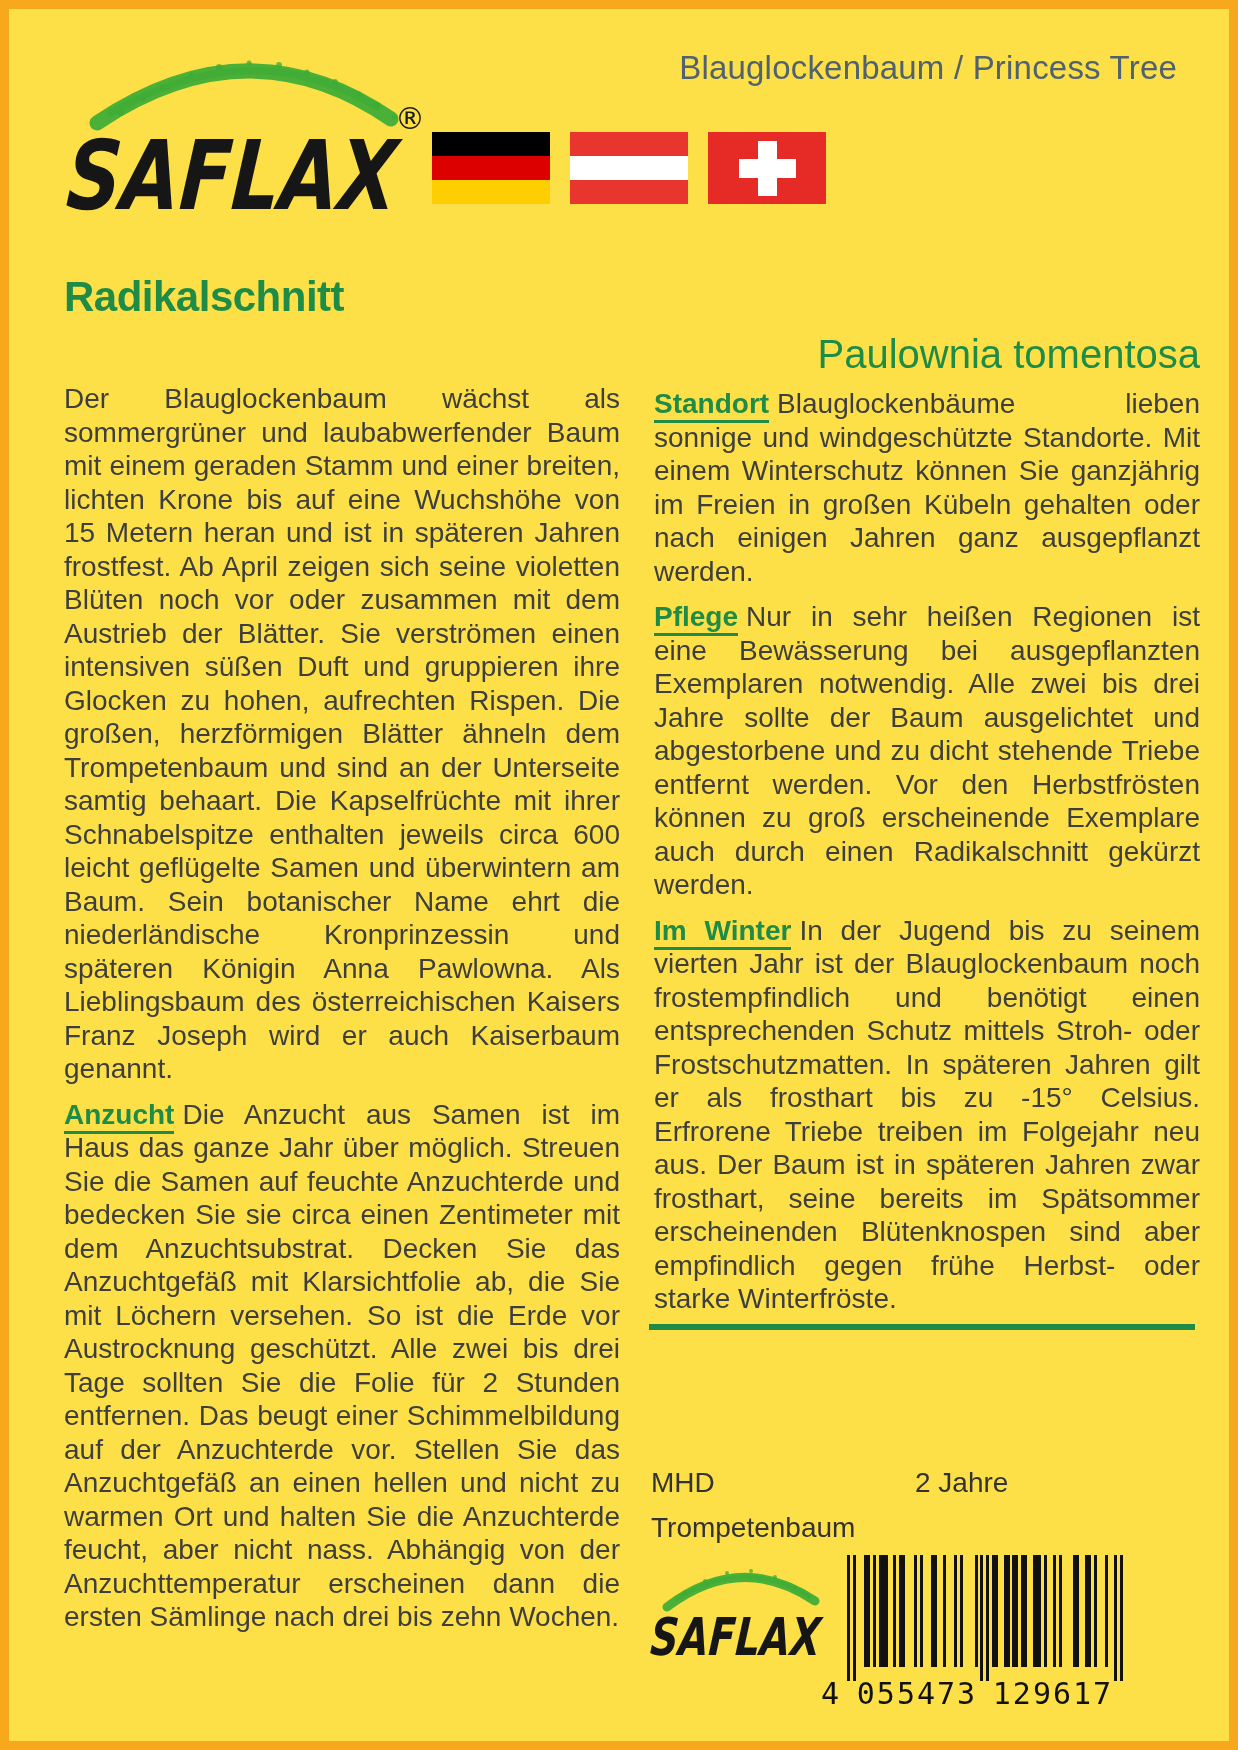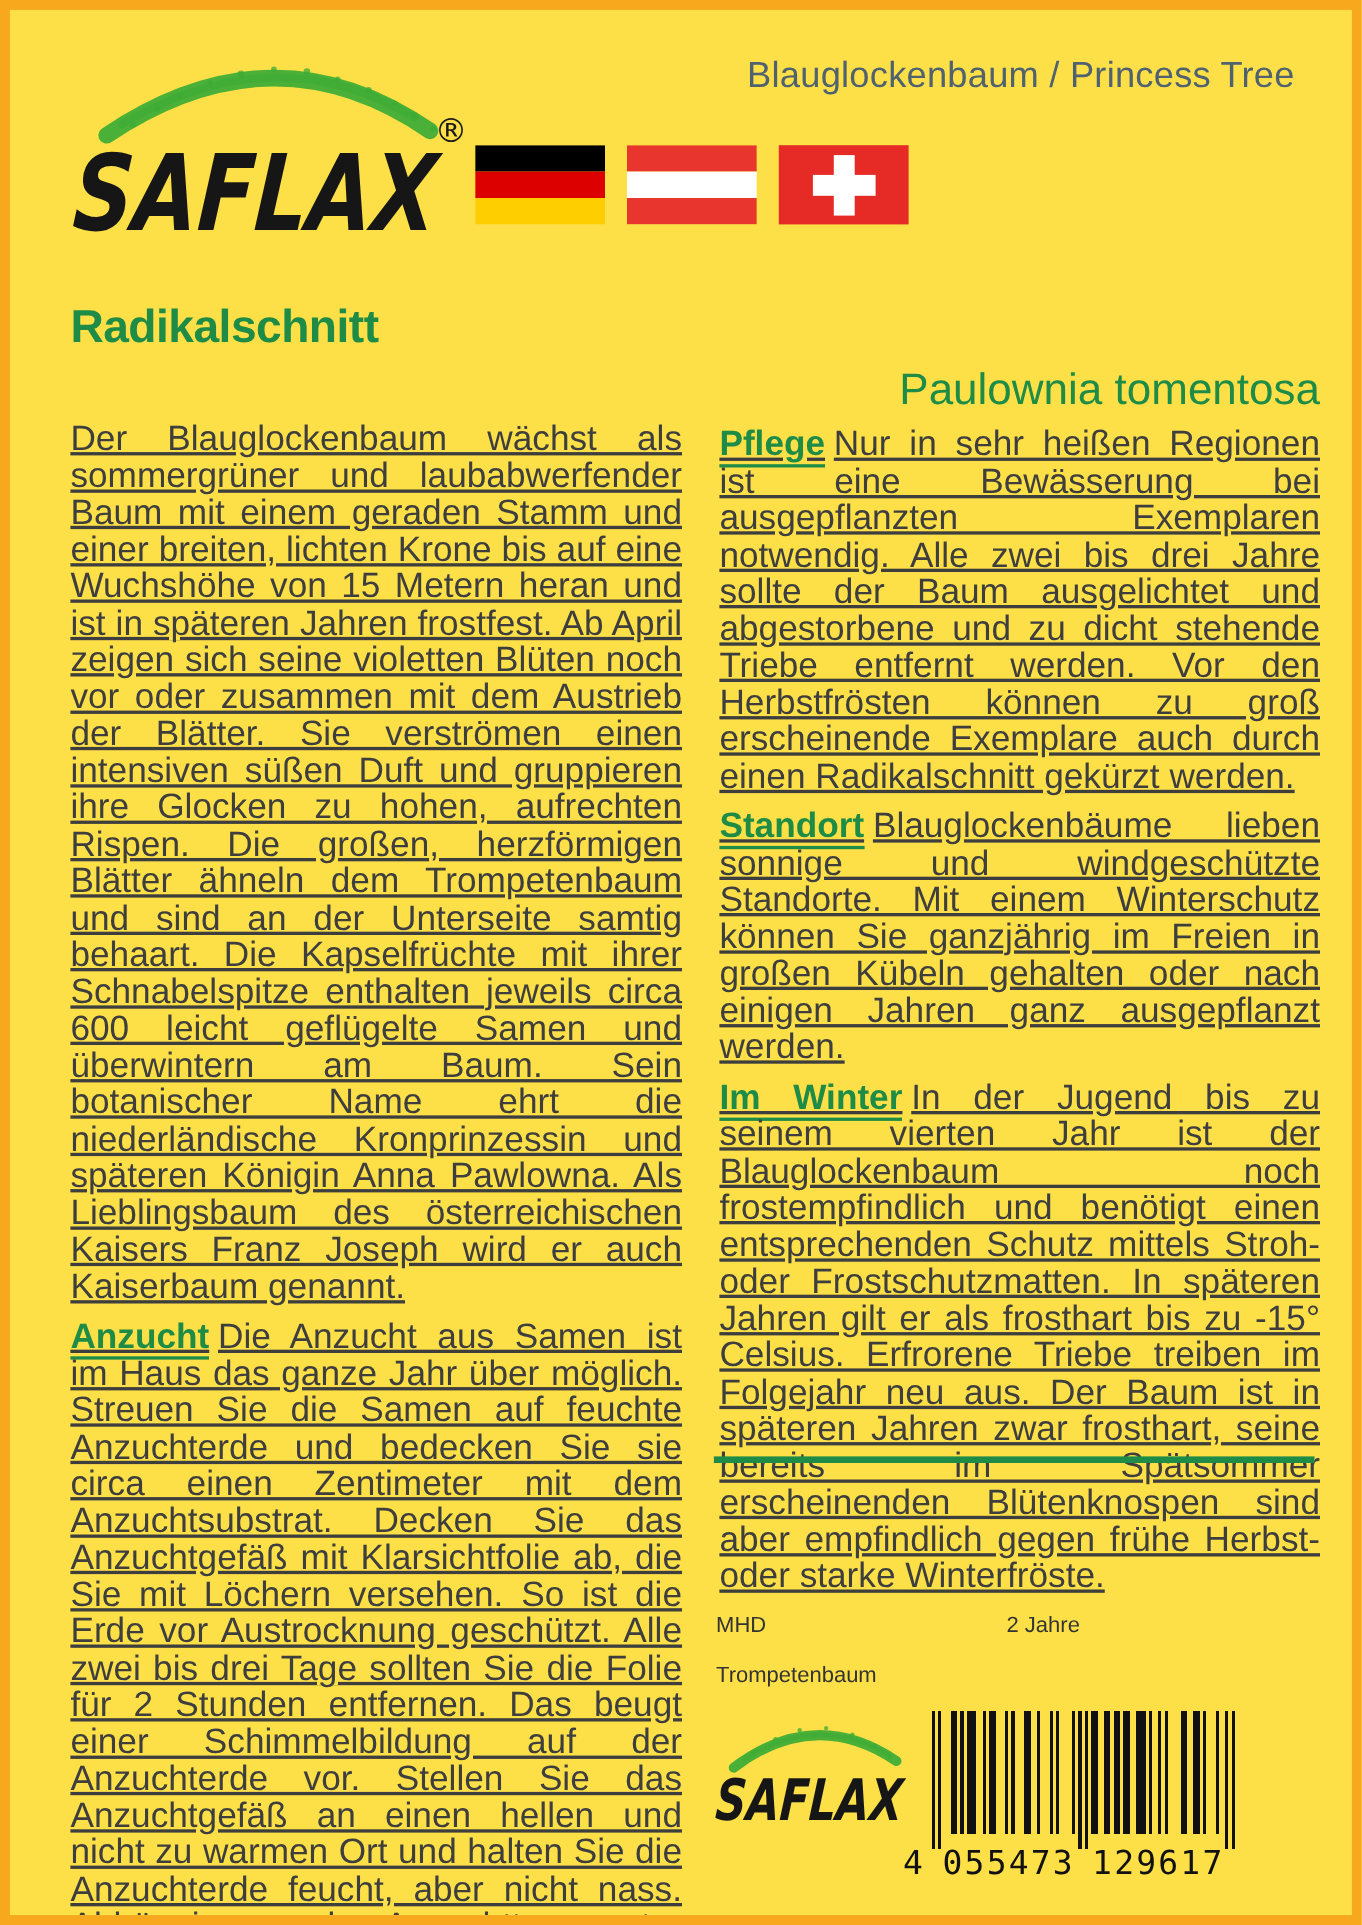--- a/index.html
+++ b/index.html
@@ -47,33 +47,33 @@
   .col-right{left:645px; top:322px; width:546px;}
   .main-title{
     margin:0; font-size:42px; line-height:46px; font-weight:700;
     letter-spacing:-0.5px; color:var(--accent-green);
   }
   .latin-title{
     margin:0 0 10px 0; font-size:40px; line-height:46px; font-weight:400;
     color:var(--accent-green); text-align:right;
   }
   .body{
-    margin:0 0 12px 0; font-size:32px; line-height:33.5px;
-    text-align:justify; color:var(--body-text); hyphens:auto;text-decoration:underline;
+    margin:0 0 12px 0; font-size:28px; line-height:33.5px;
+    text-align:justify; color:var(--body-text); hyphens:auto;
   }
   .intro{margin-top:62px;}
   .lead{
     font-weight:700; color:var(--accent-green);
     border-bottom:3px solid var(--accent-green); padding-bottom:1px;
     margin-right:8px; white-space:nowrap;
   }
   
   .divider{position:absolute; left:640px; top:1315px; width:546px; height:6px;
     background:var(--accent-green);}
-  .info{position:absolute; left:642px; top:1458px; width:546px; font-size:20px; color:#333;}
+  .info{position:absolute; left:642px; top:1458px; width:546px; font-size:28px; color:#333;}
   .info-row{display:flex; height:45px; align-items:flex-start;}
   .info-label{flex:0 0 248px;}
   .info-value{flex:1;margin-left:16px;}
   
   .barcode{position:absolute; left:808px; top:1540px; width:320px; height:160px;}
   .barcode rect{fill:#111; shape-rendering:crispEdges;}
   .bc-digit{
     font-family:"DejaVu Sans Mono", monospace; font-size:30px; fill:#111;
     letter-spacing:2px;
   }
@@ -124,22 +124,22 @@
   </div>
 
   <div class="col col-left">
     <h1 class="main-title">Radikalschnitt</h1>
     <p class="body intro">Der Blauglockenbaum wächst als sommergrüner und laubabwerfender Baum mit einem geraden Stamm und einer breiten, lichten Krone bis auf eine Wuchshöhe von 15 Metern heran und ist in späteren Jahren frostfest. Ab April zeigen sich seine violetten Blüten noch vor oder zusammen mit dem Austrieb der Blätter. Sie verströmen einen intensiven süßen Duft und gruppieren ihre Glocken zu hohen, aufrechten Rispen. Die großen, herzförmigen Blätter ähneln dem Trompetenbaum und sind an der Unterseite samtig behaart. Die Kapselfrüchte mit ihrer Schnabelspitze enthalten jeweils circa 600 leicht geflügelte Samen und überwintern am Baum. Sein botanischer Name ehrt die niederländische Kronprinzessin und späteren Königin Anna Pawlowna. Als Lieblingsbaum des österreichischen Kaisers Franz Joseph wird er auch Kaiserbaum genannt.</p>
     <p class="body"><span class="lead">Anzucht</span><span>Die Anzucht aus Samen ist im Haus das ganze Jahr über möglich. Streuen Sie die Samen auf feuchte Anzuchterde und bedecken Sie sie circa einen Zentimeter mit dem Anzuchtsubstrat. Decken Sie das Anzuchtgefäß mit Klarsichtfolie ab, die Sie mit Löchern versehen. So ist die Erde vor Austrocknung geschützt. Alle zwei bis drei Tage sollten Sie die Folie für 2 Stunden entfernen. Das beugt einer Schimmelbildung auf der Anzuchterde vor. Stellen Sie das Anzuchtgefäß an einen hellen und nicht zu warmen Ort und halten Sie die Anzuchterde feucht, aber nicht nass. Abhängig von der Anzuchttemperatur erscheinen dann die ersten Sämlinge nach drei bis zehn Wochen.</span></p>
   </div>
 
   <div class="col col-right">
     <h2 class="latin-title">Paulownia tomentosa</h2>
+    <p class="body"><span class="lead">Standort</span><span>Blauglockenbäume lieben sonnige und windgeschützte Standorte. Mit einem Winterschutz können Sie ganzjährig im Freien in großen Kübeln gehalten oder nach einigen Jahren ganz ausgepflanzt werden.</span></p>
     <p class="body"><span class="lead">Pflege</span><span>Nur in sehr heißen Regionen ist eine Bewässerung bei ausgepflanzten Exemplaren notwendig. Alle zwei bis drei Jahre sollte der Baum ausgelichtet und abgestorbene und zu dicht stehende Triebe entfernt werden. Vor den Herbstfrösten können zu groß erscheinende Exemplare auch durch einen Radikalschnitt gekürzt werden.</span></p>
-    <p class="body"><span class="lead">Standort</span><span>Blauglockenbäume lieben sonnige und windgeschützte Standorte. Mit einem Winterschutz können Sie ganzjährig im Freien in großen Kübeln gehalten oder nach einigen Jahren ganz ausgepflanzt werden.</span></p>
     <p class="body"><span class="lead">Im Winter</span><span>In der Jugend bis zu seinem vierten Jahr ist der Blauglockenbaum noch frostempfindlich und benötigt einen entsprechenden Schutz mittels Stroh- oder Frostschutzmatten. In späteren Jahren gilt er als frosthart bis zu -15° Celsius. Erfrorene Triebe treiben im Folgejahr neu aus. Der Baum ist in späteren Jahren zwar frosthart, seine bereits im Spätsommer erscheinenden Blütenknospen sind aber empfindlich gegen frühe Herbst- oder starke Winterfröste.</span></p>
   </div>
 
   <div class="divider"></div>
 
   <div class="info">
     <div class="info-row">
       <span class="info-label">MHD</span>
       <span class="info-value">2 Jahre</span>
     </div>

